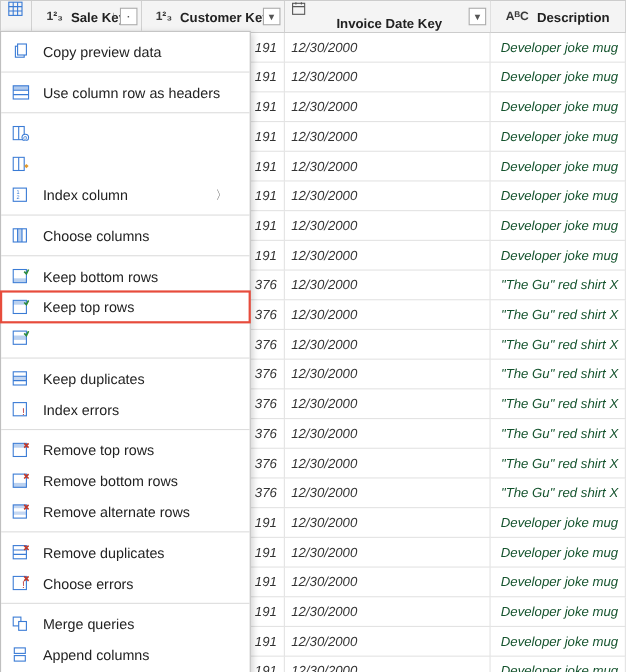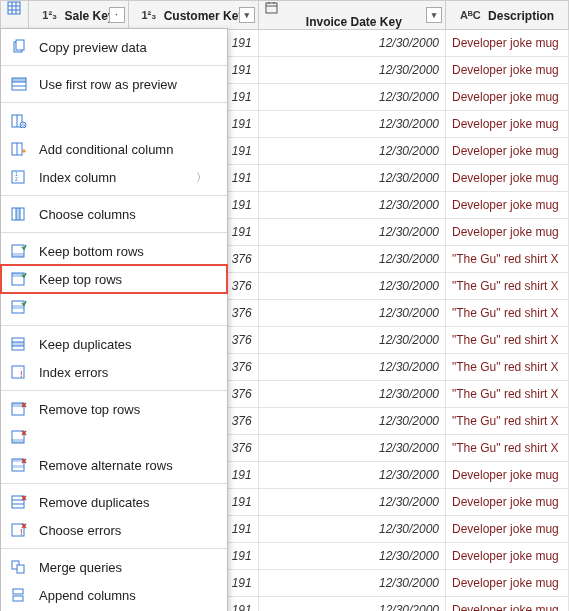--- a/index.html
+++ b/index.html
@@ -64,22 +64,22 @@
     overflow: hidden;
   }
   .data-row td:first-child { border-left: 1px solid #e3e3e3; }
   .rownum {
     background: #f4f4f4;
     text-align: center;
     color: #666;
     font-size: 11px;
   }
   .num { text-align: right; font-style: italic; color: #333;}
-  .date { text-align: right; font-style: italic; color: #333;}
-  .txt { text-align: left; color: #7f1d1d; }
+  .date { font-style: italic; color: #333;}
+  .txt { text-align: right; color: #14532d; font-style: italic; }
   .sale { text-align: right; font-style: italic; padding-right:16px;}
 
   
   .menu {
     position: absolute;
     left: 0px;
     top: 28px;
     width: 228px;
     background: #fff;
     border: 1px solid #bfbfbf;
@@ -344,42 +344,41 @@
   <div class="menu-sep"></div>
   <div class="menu-item">
     <span class="menu-icon">
         <svg width="16" height="14" viewBox="0 0 16 14">
           <rect x="1" y="1" width="14" height="12" fill="none" stroke="#3a7bd5"></rect>
           <rect x="1" y="1" width="14" height="4" fill="#3a7bd5" opacity="0.4"></rect>
           <line x1="1" y1="5" x2="15" y2="5" stroke="#3a7bd5"></line>
           <line x1="1" y1="9" x2="15" y2="9" stroke="#3a7bd5"></line>
         </svg>
       </span>
-    <span>Use first row as preview</span>
+    <span>Use column row as headers</span>
   </div>
   <div class="menu-sep"></div>
   <div class="menu-item">
     <span class="menu-icon">
         <svg width="16" height="14" viewBox="0 0 16 14">
           <rect x="1" y="1" width="10" height="12" fill="none" stroke="#3a7bd5"></rect>
           <line x1="6" y1="1" x2="6" y2="13" stroke="#3a7bd5"></line>
           <circle cx="12" cy="11" r="3" fill="#fff" stroke="#3a7bd5"></circle>
           <text x="12" y="13" font-size="5" text-anchor="middle" fill="#3a7bd5">⚙</text>
         </svg>
       </span>
   </div>
   <div class="menu-item">
     <span class="menu-icon">
         <svg width="16" height="14" viewBox="0 0 16 14">
           <rect x="1" y="1" width="10" height="12" fill="none" stroke="#3a7bd5"></rect>
           <line x1="6" y1="1" x2="6" y2="13" stroke="#3a7bd5"></line>
           <path d="M11 9 L13 7 L15 9 L13 11 Z" fill="#e29b2e"></path>
         </svg>
       </span>
-    <span>Add conditional column</span>
   </div>
   <div class="menu-item">
     <span class="menu-icon">
         <svg width="16" height="14" viewBox="0 0 16 14">
           <rect x="1" y="1" width="12" height="12" fill="none" stroke="#3a7bd5"></rect>
           <text x="4" y="6" font-size="5" fill="#3a7bd5">1</text>
           <text x="4" y="11" font-size="5" fill="#3a7bd5">2</text>
         </svg>
       </span>
     <span>Index column</span>
@@ -460,20 +459,21 @@
     <span>Remove top rows</span>
   </div>
   <div class="menu-item">
     <span class="menu-icon">
         <svg width="16" height="14" viewBox="0 0 16 14">
           <rect x="1" y="1" width="12" height="12" fill="none" stroke="#3a7bd5"></rect>
           <rect x="1" y="9" width="12" height="4" fill="#3a7bd5" opacity="0.35"></rect>
           <path d="M11 1 L15 5 M15 1 L11 5" stroke="#c0392b" stroke-width="1.5"></path>
         </svg>
       </span>
+    <span>Remove bottom rows</span>
   </div>
   <div class="menu-item">
     <span class="menu-icon">
         <svg width="16" height="14" viewBox="0 0 16 14">
           <rect x="1" y="1" width="12" height="12" fill="none" stroke="#3a7bd5"></rect>
           <rect x="1" y="1" width="12" height="3" fill="#3a7bd5" opacity="0.3"></rect>
           <rect x="1" y="7" width="12" height="3" fill="#3a7bd5" opacity="0.3"></rect>
           <path d="M11 1 L15 5 M15 1 L11 5" stroke="#c0392b" stroke-width="1.5"></path>
         </svg>
       </span>

